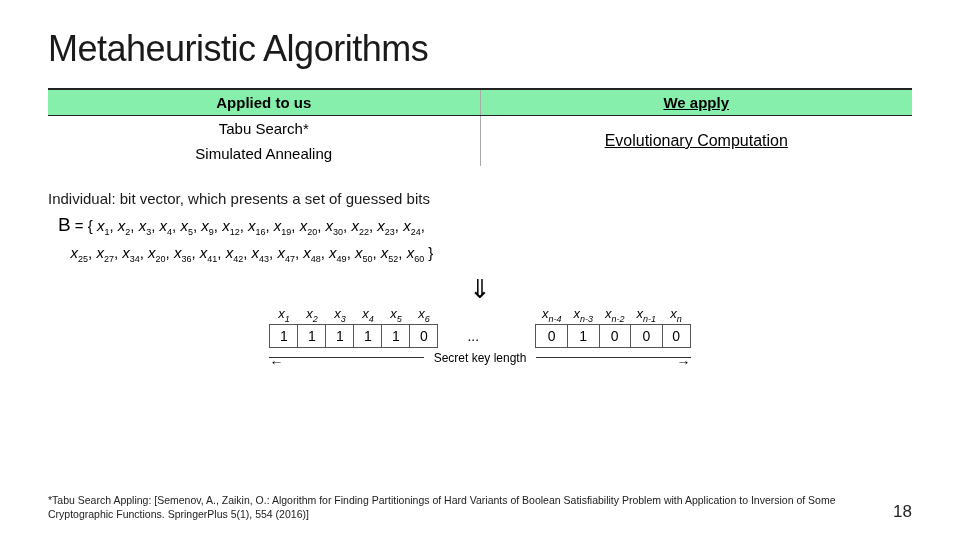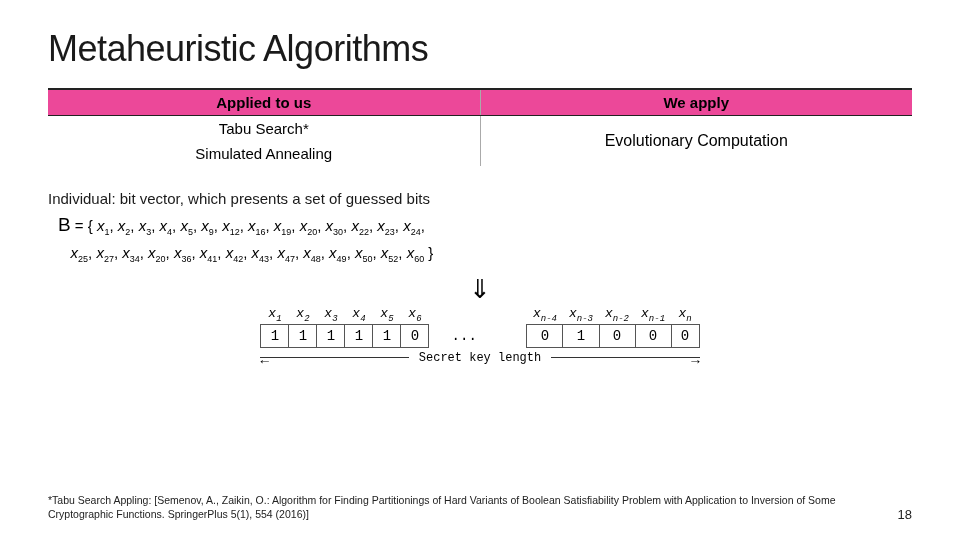--- a/index.html
+++ b/index.html
@@ -35,21 +35,21 @@
       margin-bottom: 10px;
     }
 
     .two-col-table th {
       border-top: 2px solid #222;
       border-bottom: 1px solid #222;
       padding: 4px 8px;
       font-weight: 600;
       font-size: 15px;
       text-align: center;
-      background: #ec4899;
+      background: #86efac;
     }
 
     .two-col-table th:first-child {
       text-align: center;
       width: 50%;
     }
 
     .two-col-table td {
       padding: 4px 8px;
       font-size: 15px;
@@ -59,20 +59,21 @@
 
     .col-left {
       text-align: center;
       width: 50%;
       border-right: 1px solid #aaa;
     }
 
     .col-right {
       text-align: center;
       width: 50%;
+      text-decoration: underline;
     }
 
     .individual-section {
       margin-top: 14px;
       margin-bottom: 5px;
     }
 
     .individual-text {
       font-size: 15px;
       color: #1a1a1a;
@@ -93,21 +94,20 @@
 
     .bit-table-container {
       display: flex;
       justify-content: center;
       margin-top: 0px;
     }
 
     .bit-table-wrapper {
       position: relative;
       display: inline-block;
-      font-family: Liberation Mono, monospace;
     }
 
     .bit-table {
       border-collapse: collapse;
       font-size: 14px;
     }
 
     .bit-table th {
       text-align: center;
       font-style: italic;
@@ -144,21 +144,21 @@
       justify-content: space-between;
       align-items: flex-end;
     }
 
     .footnote-text {
       max-width: 860px;
       line-height: 1.4;
     }
 
     .footnote-num {
-      font-size: 13px;
+      font-size: 17px;
       white-space: nowrap;
       padding-left: 10px;
       align-self: flex-end;
     }
 
     sub {
       font-size: 9px;
     }
 
     .down-arrow-container {

